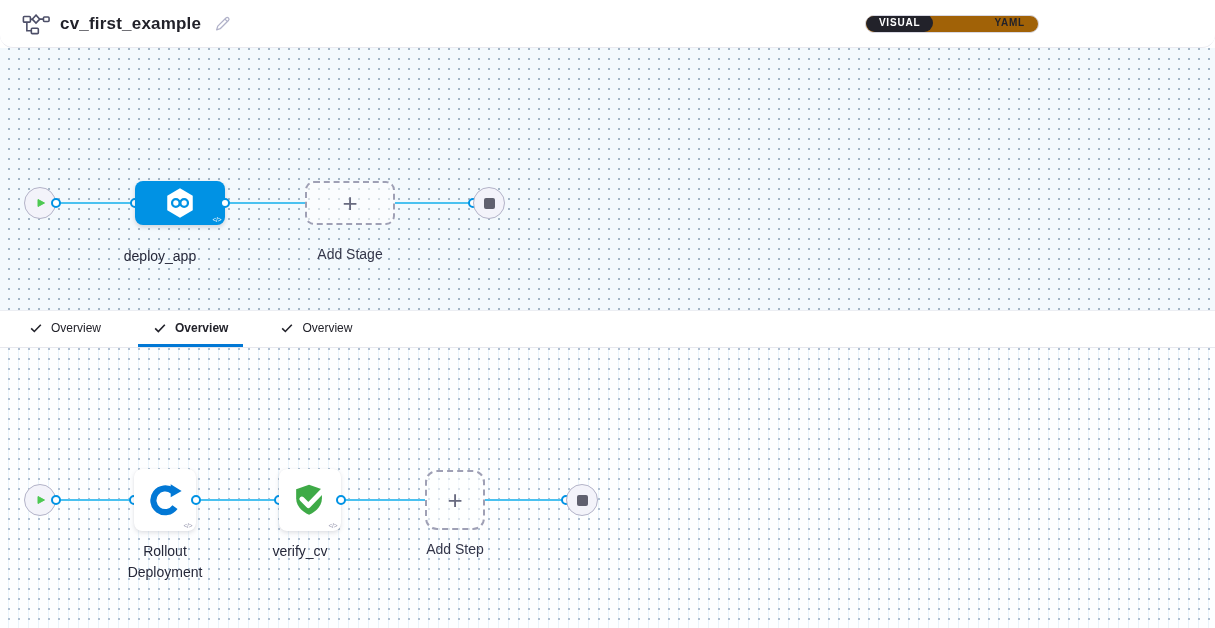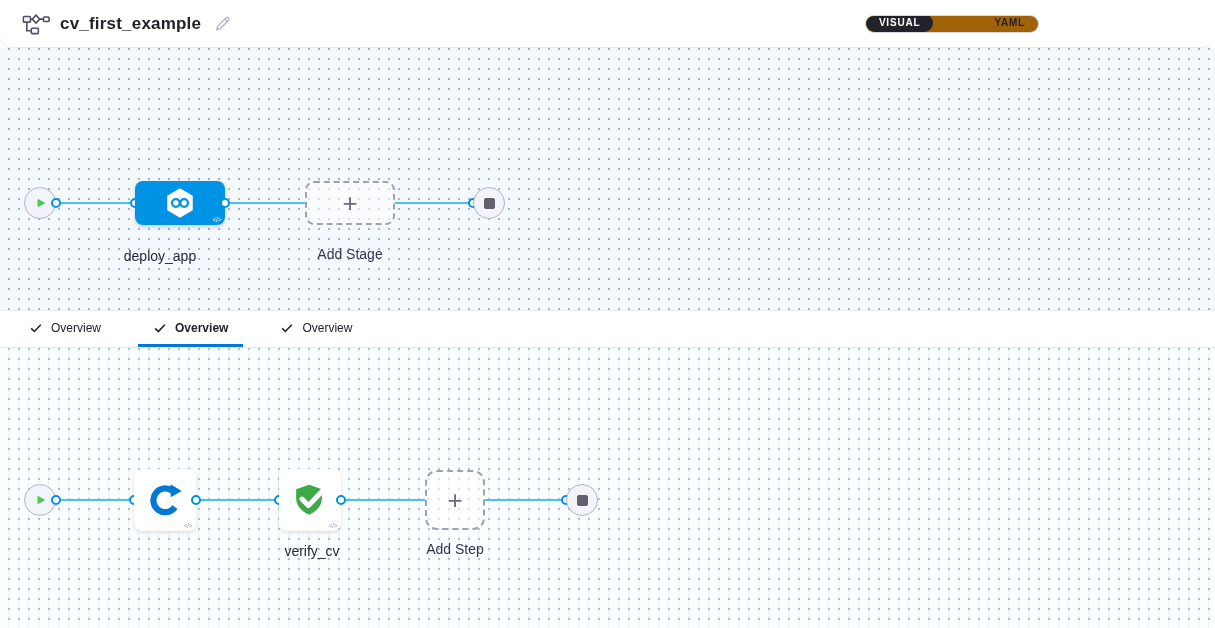--- a/index.html
+++ b/index.html
@@ -181,17 +181,18 @@
 
     <div class="dashed-box" style="left:425px;top:122px;width:60px;height:60px;border-radius:12px">
       <span class="plus">+</span>
     </div>
 
     <div class="port" style="left:561px;top:147px"></div>
     <div class="term-node" style="left:566px;top:136px">
       <div class="stop-square"></div>
     </div>
 
-    <div class="node-label" style="left:252px;top:193px;width:120px">verify_cv</div>
+    <div class="node-label" style="left:110px;top:193px;width:110px">Rollout Deployment</div>
+    <div class="node-label" style="left:240px;top:193px;width:120px">verify_cv</div>
     <div class="node-label add" style="left:395px;top:191px;width:120px">Add Step</div>
   </div>
 
 </div>
 
 </body></html>

